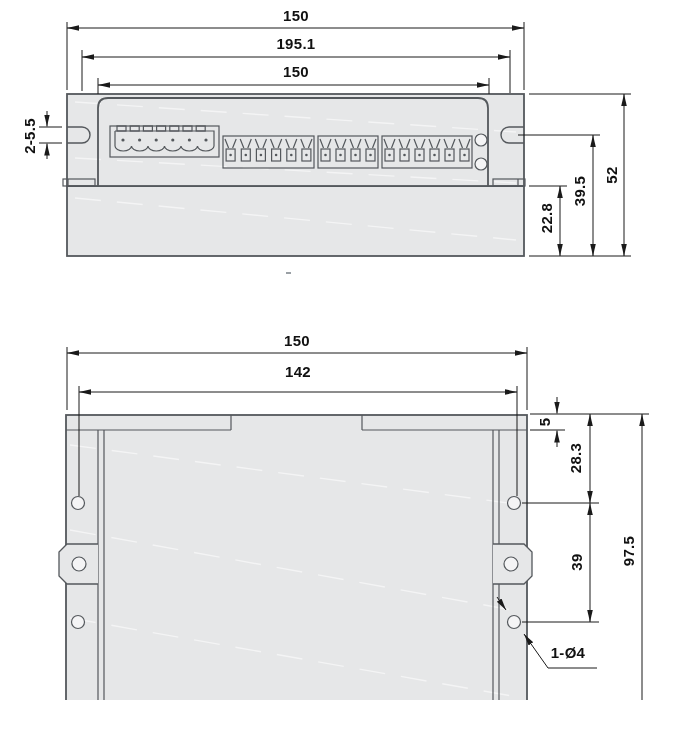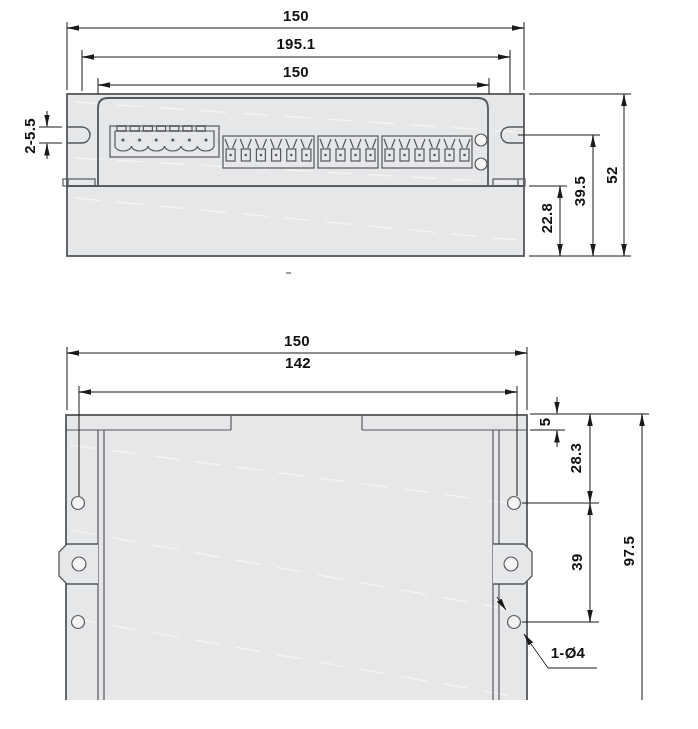--- a/index.html
+++ b/index.html
@@ -231,21 +231,21 @@
 
 <div class="dim-label" style="left:296px;top:15px">150</div>
 <div class="dim-label" style="left:296px;top:43px">195.1</div>
 <div class="dim-label" style="left:296px;top:71px">150</div>
 <div class="dim-label rot" style="left:29px;top:136px">2-5.5</div>
 <div class="dim-label rot" style="left:611px;top:175px">52</div>
 <div class="dim-label rot" style="left:579px;top:191px">39.5</div>
 <div class="dim-label rot" style="left:546px;top:218px">22.8</div>
 
 <div class="dim-label" style="left:297px;top:340px">150</div>
-<div class="dim-label" style="left:298px;top:362px">142</div>
+<div class="dim-label" style="left:298px;top:371px">142</div>
 <div class="dim-label rot" style="left:544px;top:422px">5</div>
 <div class="dim-label rot" style="left:575px;top:458px">28.3</div>
 <div class="dim-label rot" style="left:576px;top:562px">39</div>
 <div class="dim-label rot" style="left:628px;top:551px">97.5</div>
 <div class="dim-label" style="left:568px;top:652px">1-Ø4</div>
 
 <div class="stray" style="left:286px;top:272px"></div>
 </div>
 
 </body></html>

